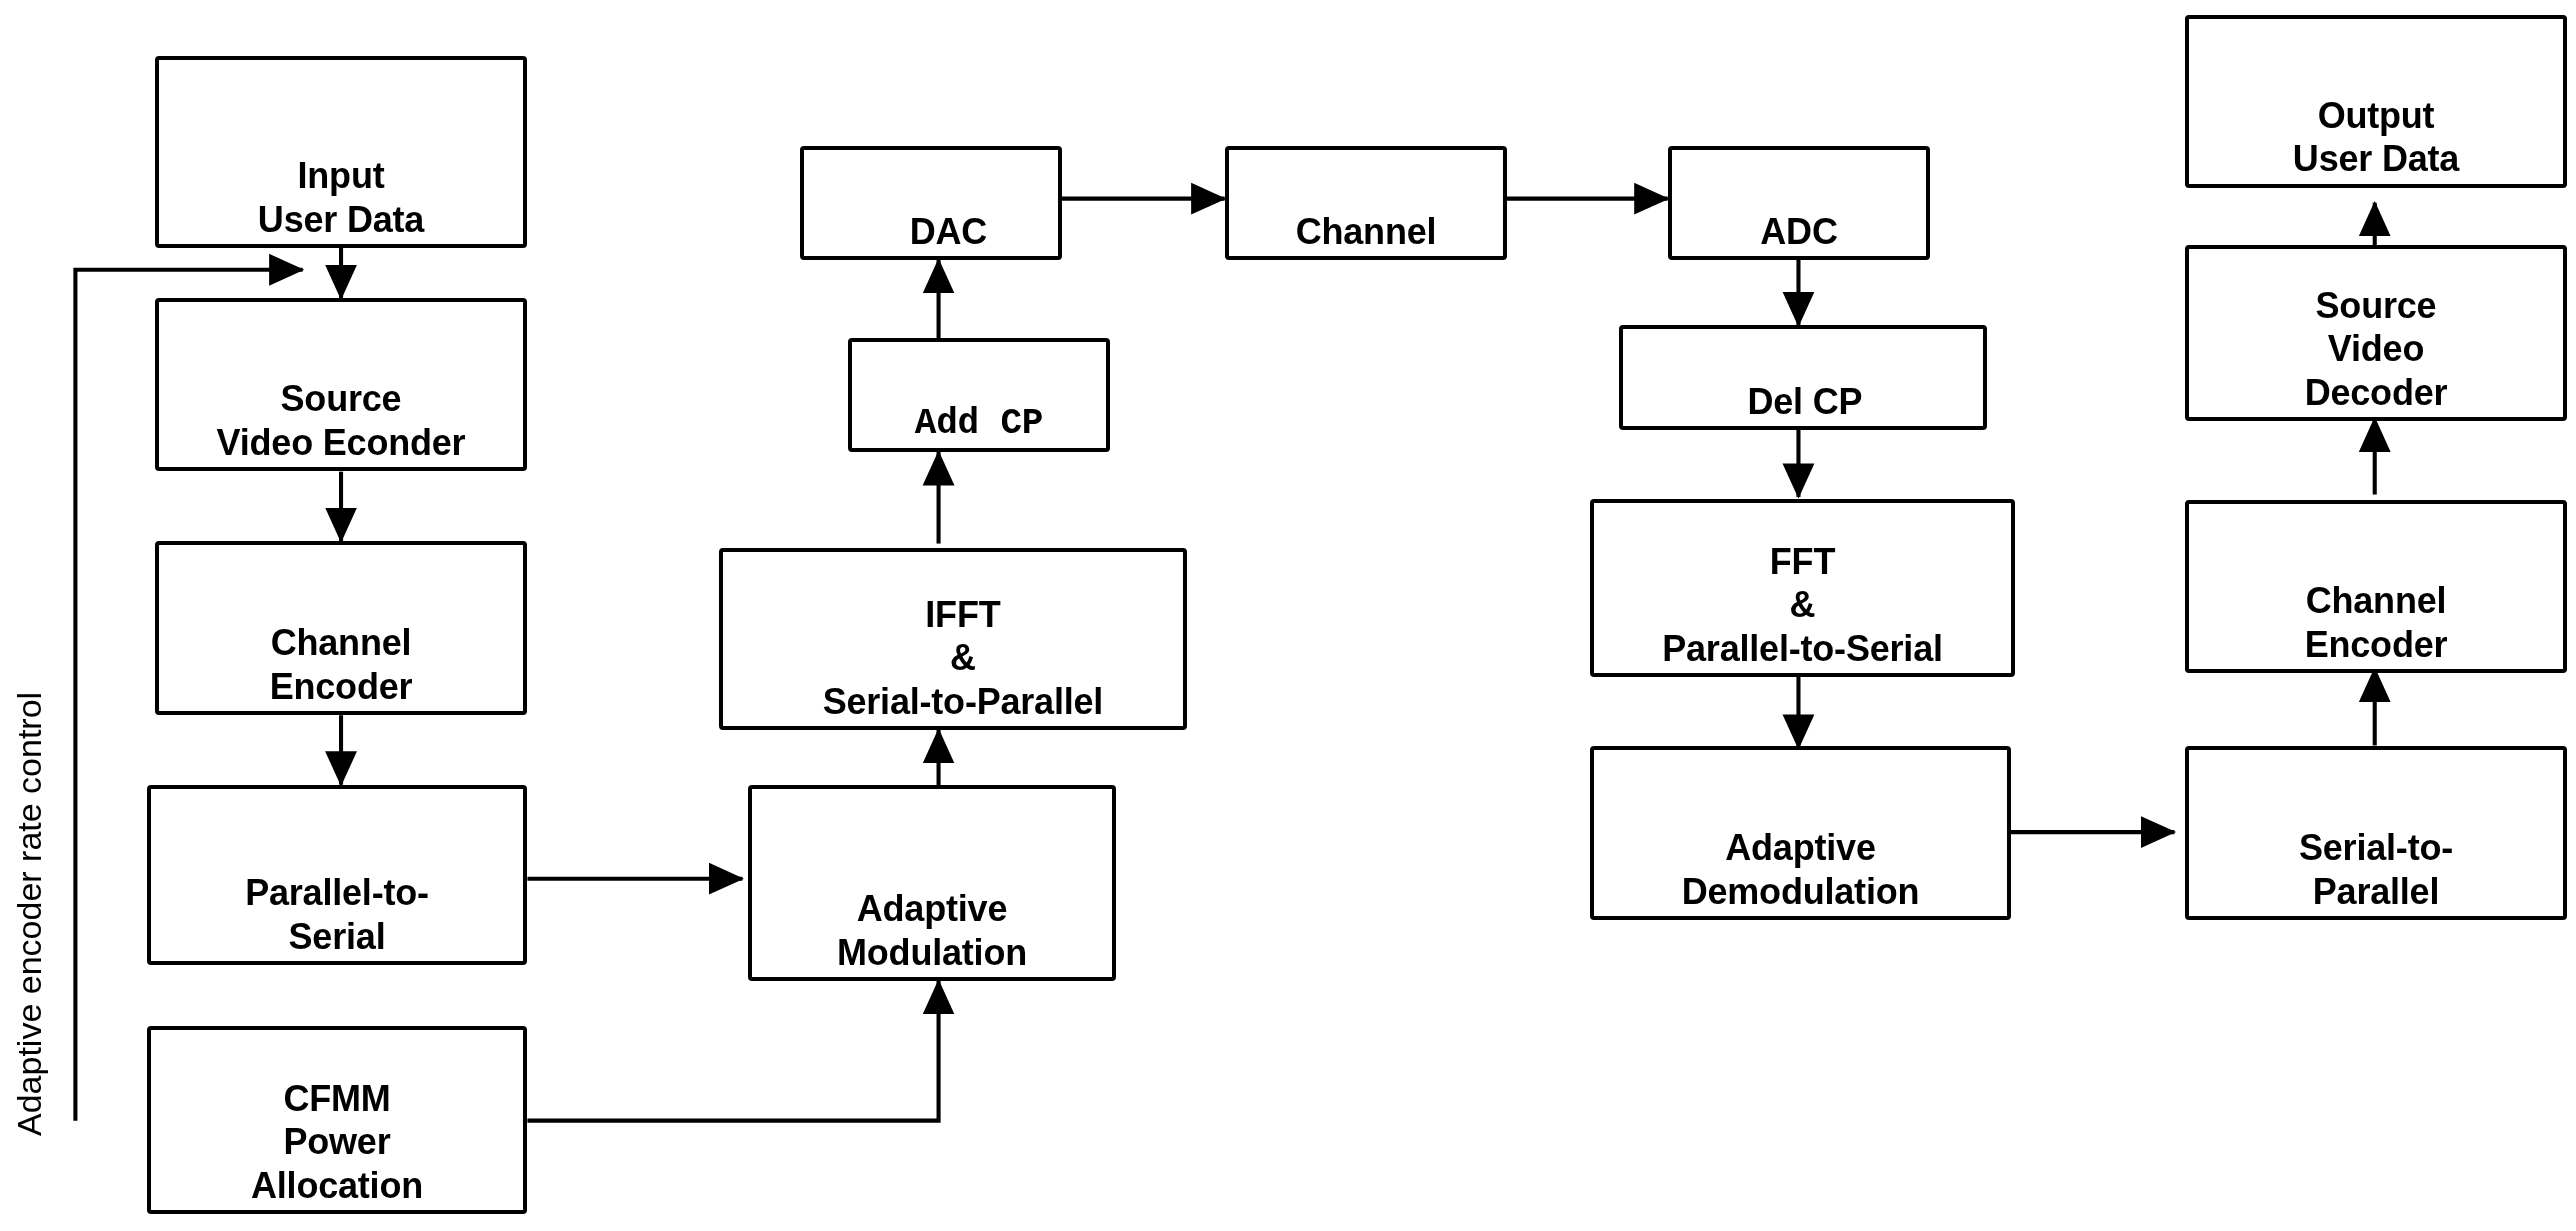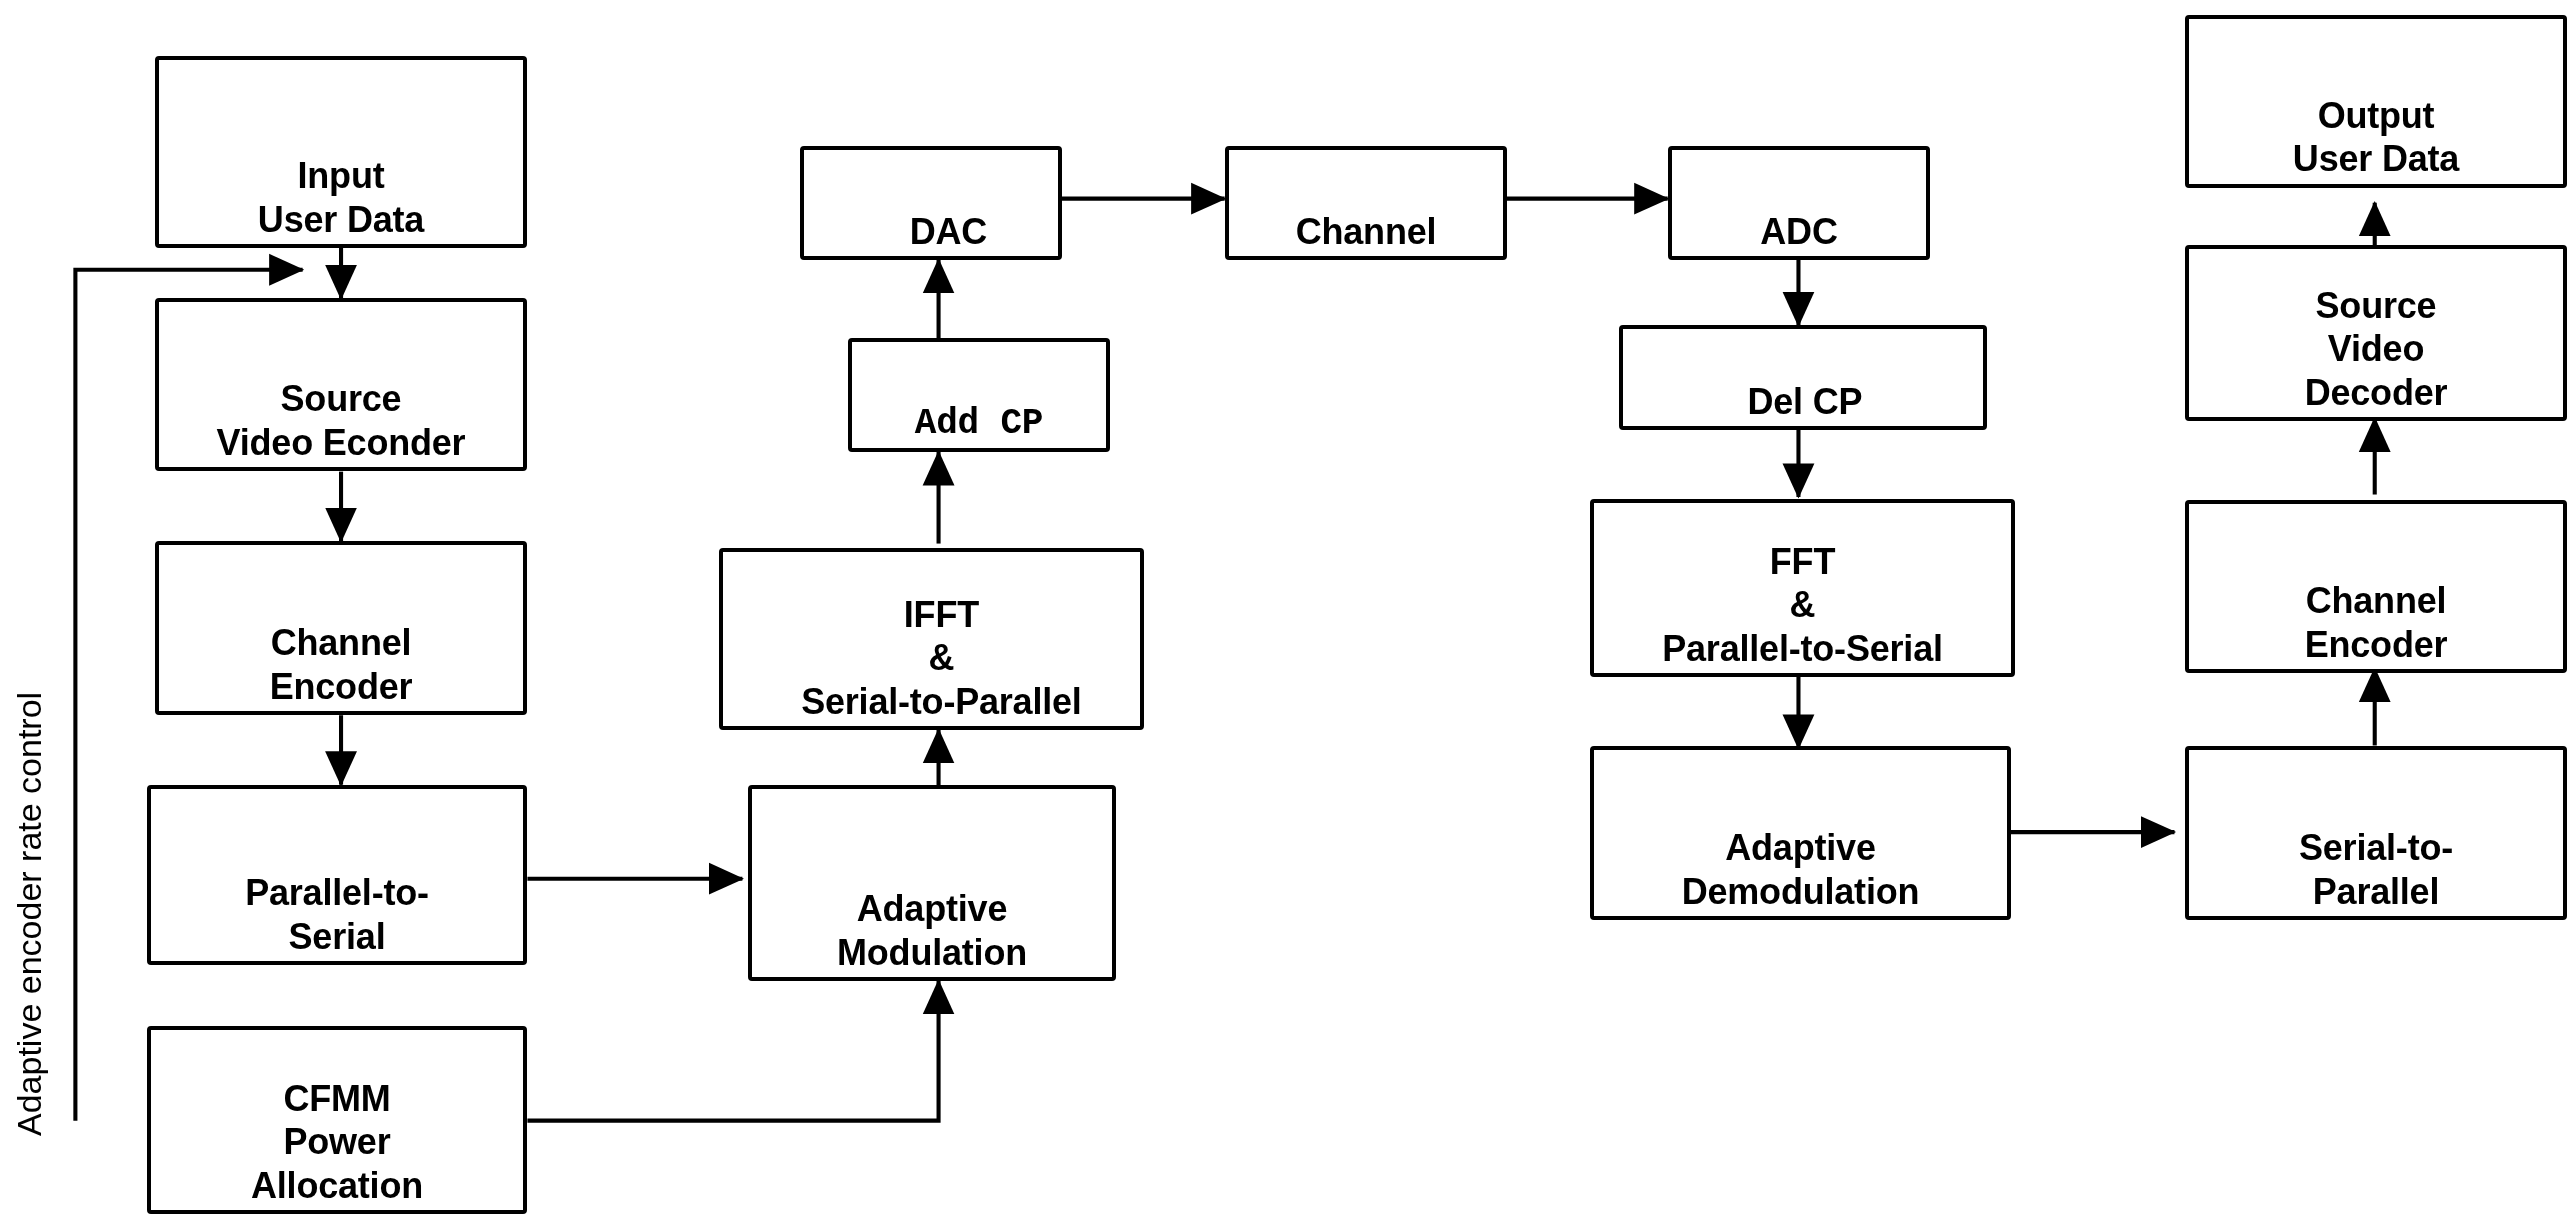--- a/index.html
+++ b/index.html
@@ -124,21 +124,21 @@
     <span class="node-label">CFMM
 Power
 Allocation</span>
   </div>
 
   <div class="node" style="left:748px; top:785px; width:368px; height:196px;">
     <span class="node-label">Adaptive
 Modulation</span>
   </div>
 
-  <div class="node" style="left:719px; top:548px; width:425px; height:182px;padding-left:28px;">
+  <div class="node" style="left:719px; top:548px; width:468px; height:182px;padding-left:28px;">
     <span class="node-label">IFFT
 &amp;
 Serial-to-Parallel</span>
   </div>
 
   <div class="node" style="left:848px; top:338px; width:262px; height:114px;font-family:Liberation Mono, monospace;">
     <span class="node-label">Add CP</span>
   </div>
 
   <div class="node" style="left:800px; top:146px; width:262px; height:114px;padding-left:43px;">

